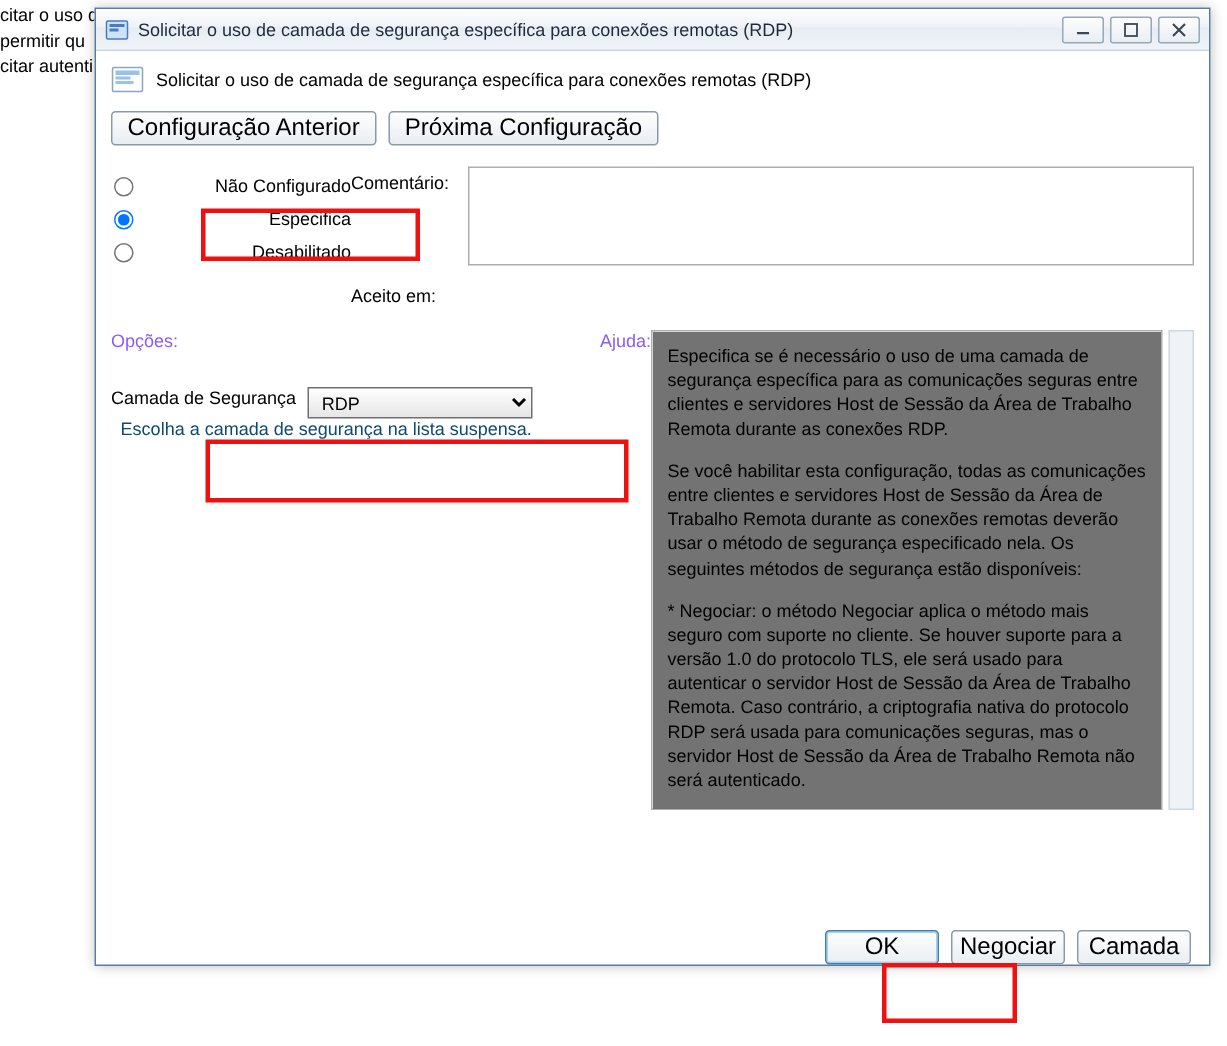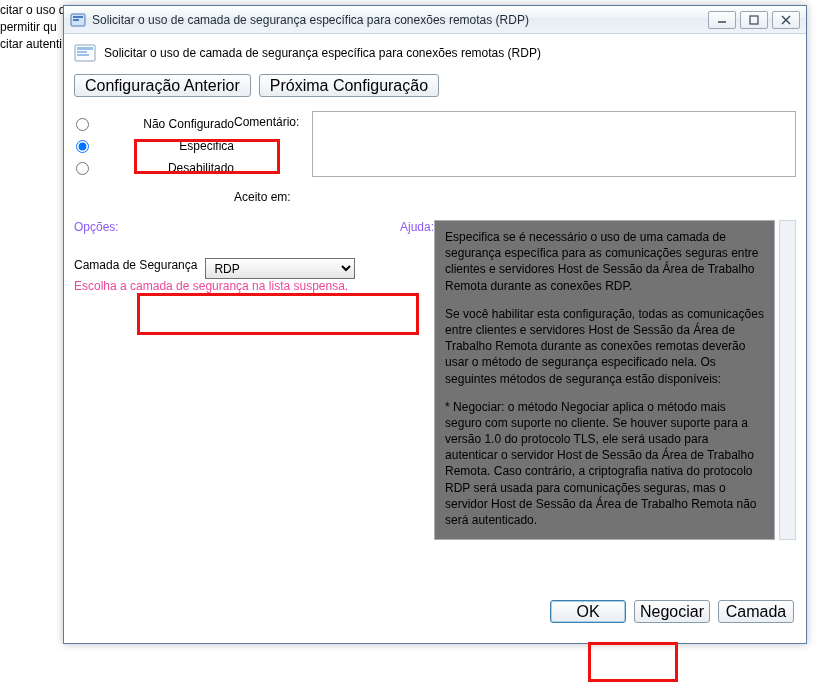--- a/index.html
+++ b/index.html
@@ -178,39 +178,39 @@
   }
   .combo {
     width: 150px;
     height: 21px;
     border: 1px solid #707070;
     background: linear-gradient(#fefefe,#e6e6e6);
     font-size: 12px;
     font-family: inherit;
     padding: 0 4px;
   }
-  .opt-desc { color: #ec4899; }
+  .opt-desc { color: #0c4a6e; text-align: center; }
   .help-box {
     flex: 1;
     height: 320px;
     border: 1px solid #abadb3;
     background: #737373;
     padding: 8px 10px;
     overflow-y: auto;
     line-height: 1.35;
   }
   .help-box p { margin: 0 0 12px 0; }
   .vscroll {
     width: 17px;
     background: #eff3f7;
     border: 1px solid #cfd8e0;
   }
   .footer {
     position: absolute;
-    bottom: 20px; right: 12px;
+    bottom: 0; right: 12px;
     display: flex; gap: 8px; margin-left: 12px;
   }
   .footer .btn { width: 76px; }
 </style>
 </head>
 <body>
 
 <div class="bg-text">
   <div>citar o uso d</div>
   <div>permitir qu</div>

